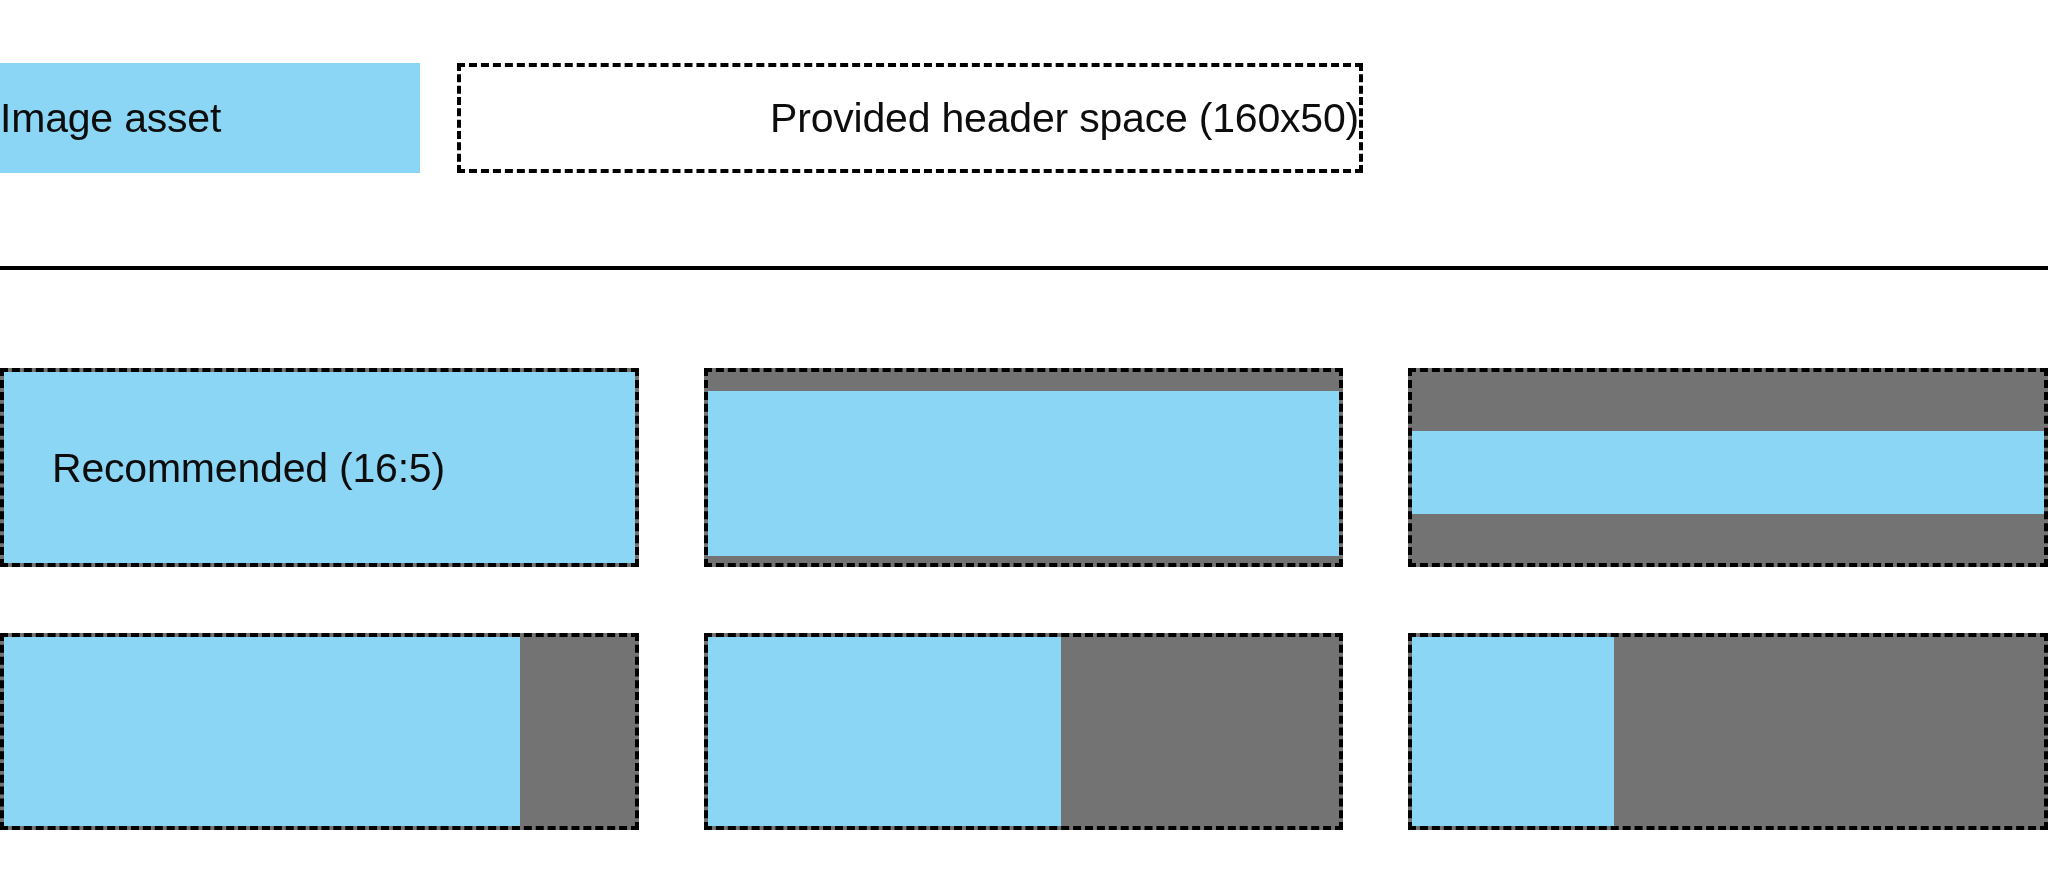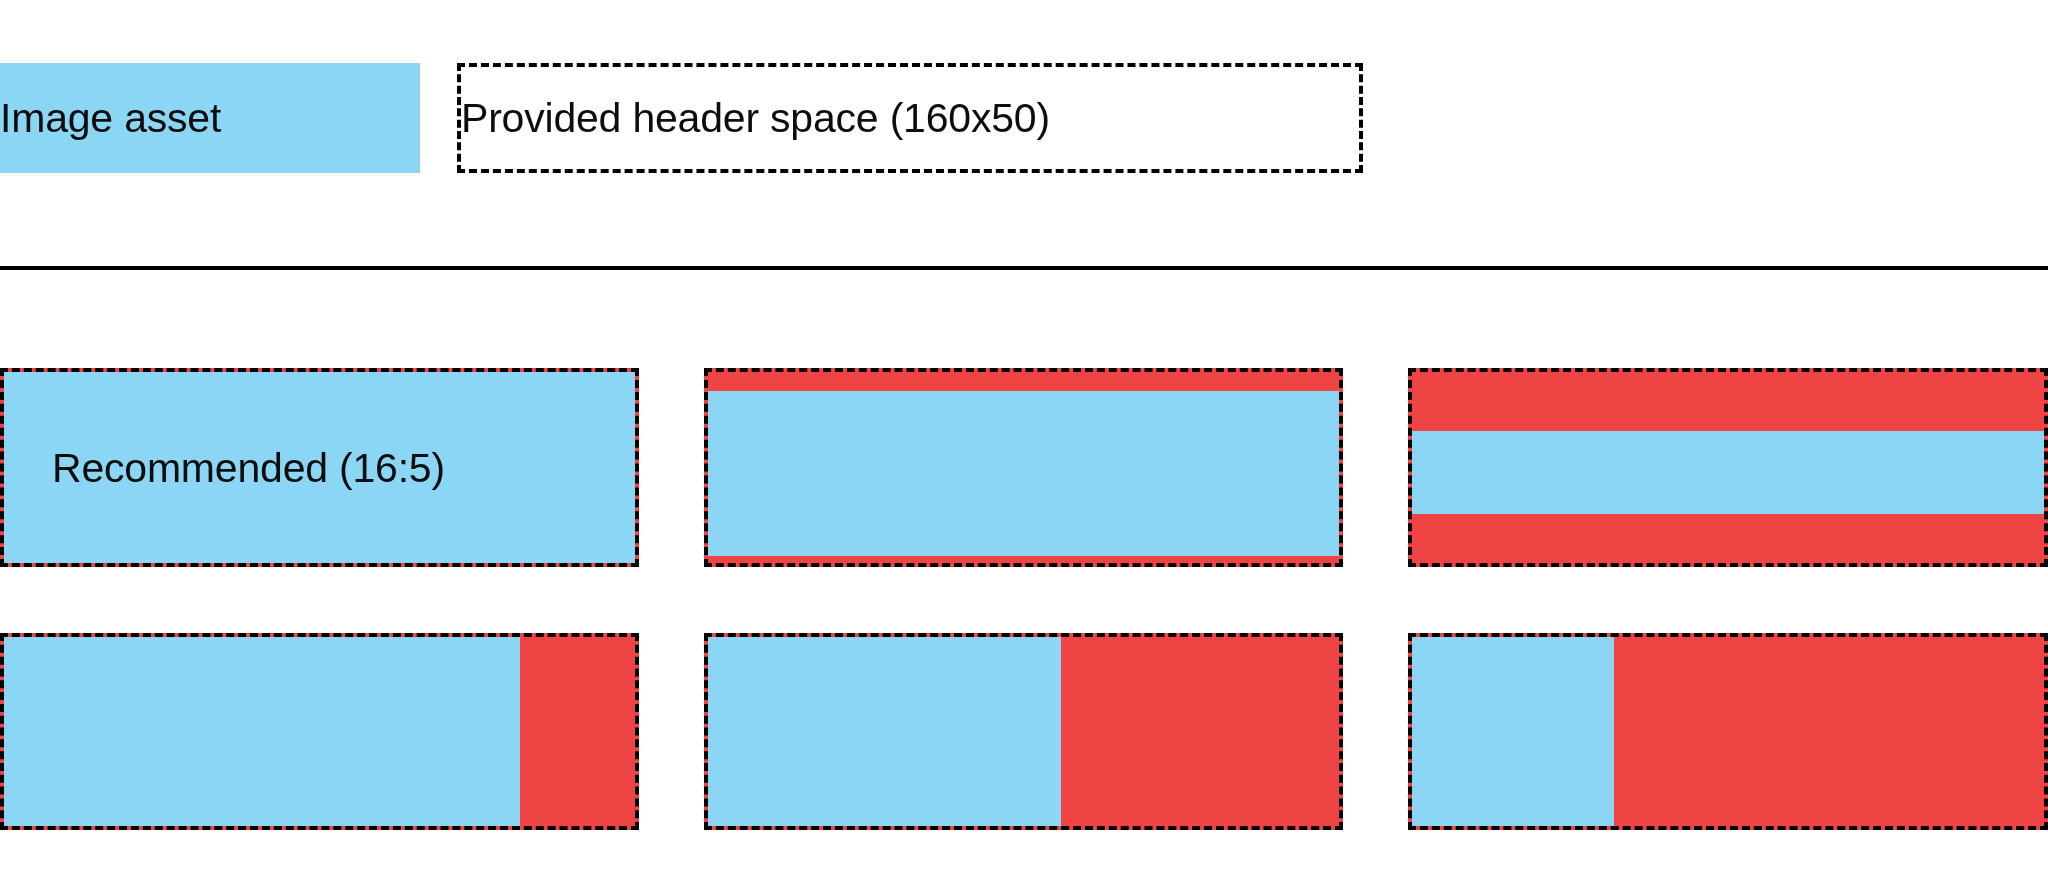--- a/index.html
+++ b/index.html
@@ -57,21 +57,21 @@
   .header-space-box {
     position: absolute;
     left: 457px;
     top: 0;
     width: 906px;
     height: 110px;
     box-sizing: border-box;
     border: 4px dashed #000000;
     display: flex;
     align-items: center;
-    justify-content: flex-start;
+    justify-content: flex-end;
     background: #ffffff;
   }
 
   .header-space-box .space-label {
     font-size: 41px;
     line-height: 1;
     color: #0d0d0d;
     letter-spacing: -0.2px;
     white-space: nowrap;
   }
@@ -92,21 +92,21 @@
     left: 0;
     top: 0;
     width: 2048px;
     height: 896px;
   }
 
   .ratio-cell {
     position: absolute;
     box-sizing: border-box;
     border: 4px dashed #000000;
-    background: #ef4444;
+    background: #737373;
     overflow: hidden;
   }
 
   .ratio-fill {
     position: absolute;
     background: #8BD6F5;
   }
 
   .ratio-caption {
     position: absolute;

